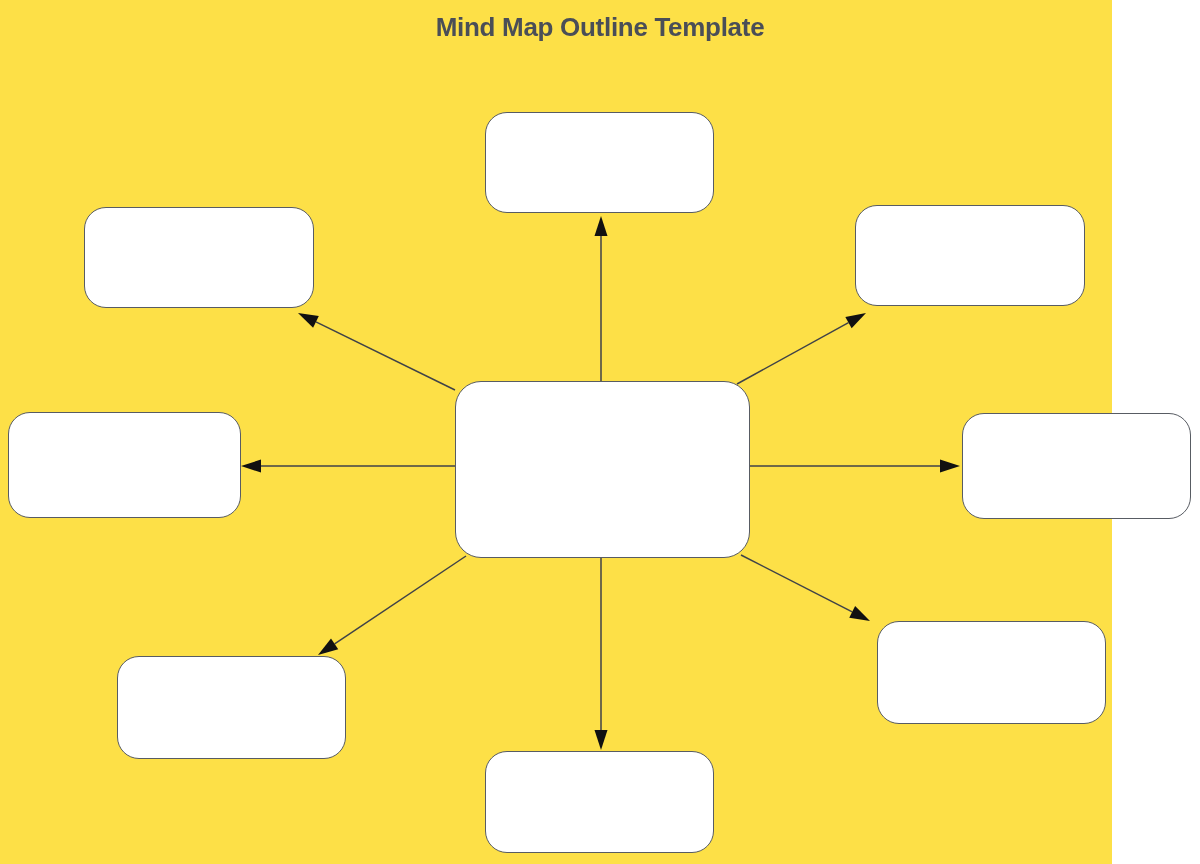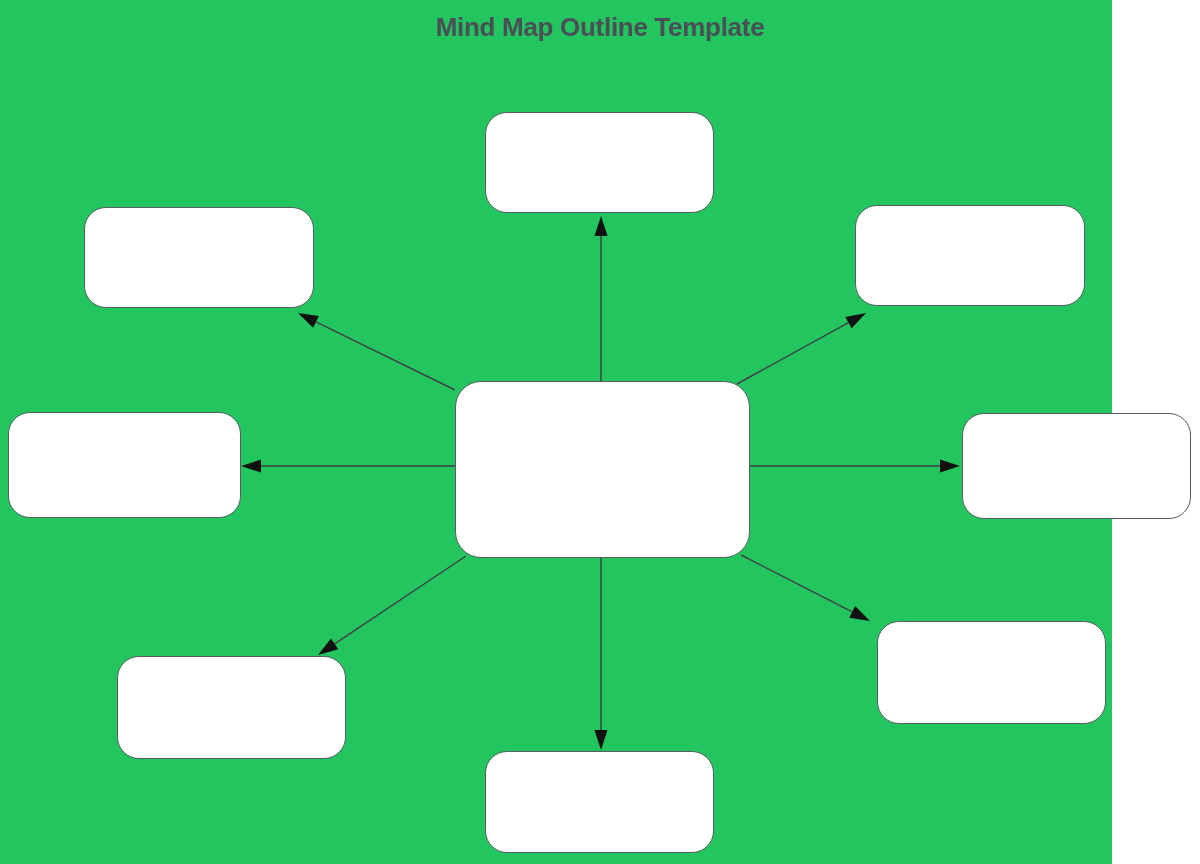--- a/index.html
+++ b/index.html
@@ -10,21 +10,21 @@
   body {
     width: 1200px;
     height: 864px;
     overflow: hidden;
     font-family: "Liberation Sans", sans-serif;
   }
   #canvas {
     position: relative;
     width: 1112px;
     height: 864px;
-    background: #22c55e;
+    background: #fde047;
   }
   #diagram-title {
     position: absolute;
     left: 0;
     top: 12px;
     width: 1200px;
     text-align: center;
     font-family: "Liberation Sans", sans-serif;
     font-size: 26px;
     font-weight: bold;

